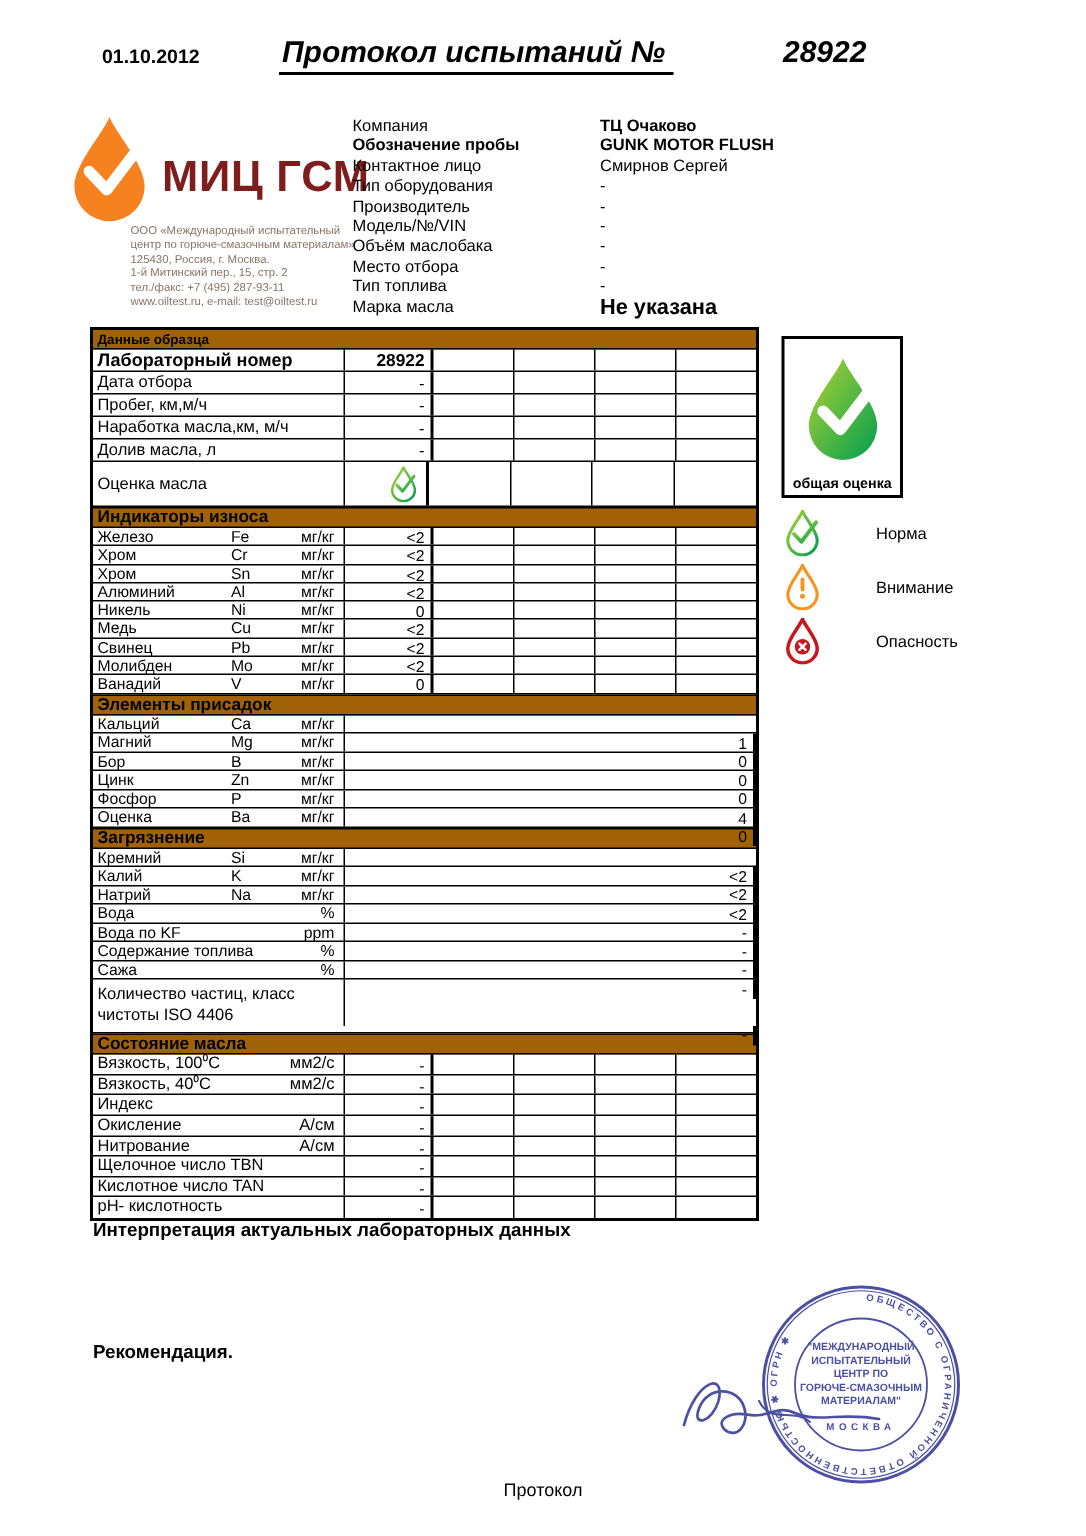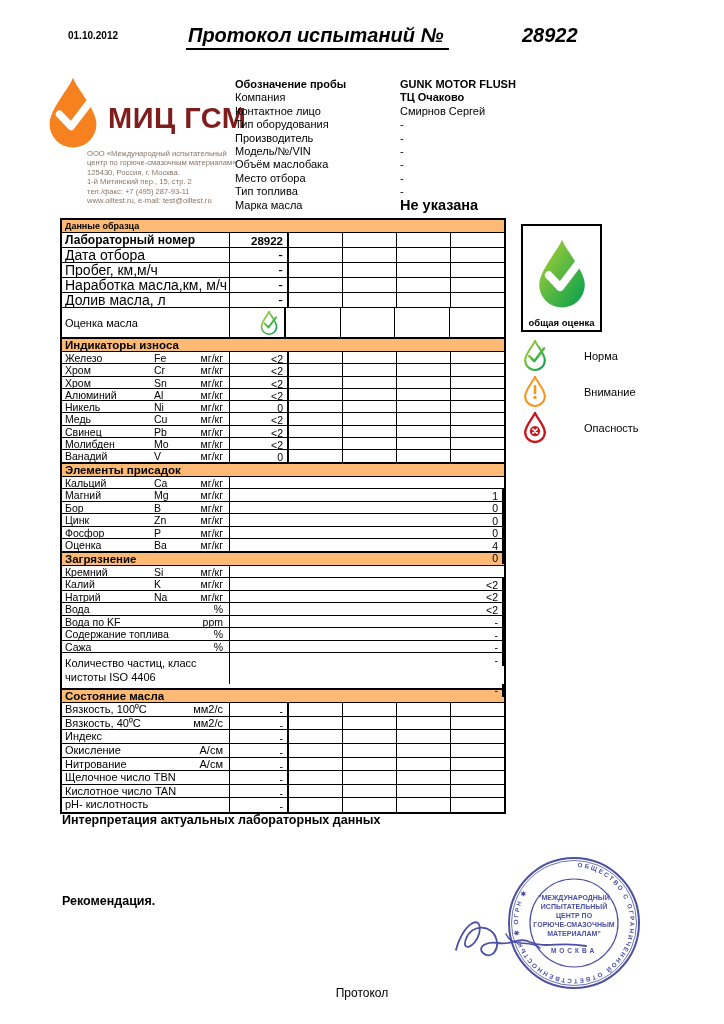--- a/index.html
+++ b/index.html
@@ -1,52 +1,52 @@
 <!DOCTYPE html>
 <html><head>
 <meta charset="utf-8">
 <style>
   * { margin:0; padding:0; box-sizing:border-box; }
   body { background:#e8e8e8; font-family:"Liberation Sans", sans-serif; }
   .page { position:relative; width:724px; height:1024px; background:#ffffff; color:#000; overflow:hidden; margin:0 auto; }
 
   
-  .hdr-date { position:absolute; left:68px; top:30px; font-size:10px; font-weight:bold; }
+  .hdr-date { position:absolute; left:68px; top:30px; font-size:13px; font-weight:bold; }
   .hdr-title { position:absolute; left:186px; top:24px; font-size:20px; font-weight:bold; font-style:italic; border-bottom:2.5px solid #000; padding:0 6px 1px 2px; }
   .hdr-num { position:absolute; left:522px; top:24px; font-size:20px; font-weight:bold; font-style:italic; }
 
   
   .logo-icon { position:absolute; left:42px; top:76px; }
   .logo-text { position:absolute; left:108px; top:102px; font-size:29px; font-weight:bold; color:#7f1d1d; letter-spacing:0.5px; }
   .addr { position:absolute; left:87px; top:149px; width:160px; font-size:7.6px; line-height:9.4px; color:#8a7566; }
 
   
   .sinfo { position:absolute; left:235px; top:78px; width:300px; }
   .sirow { display:flex; height:13.4px; font-size:11px; line-height:13px; }
   .silbl { width:165px; }
   .sival { flex:1; white-space:nowrap; }
   .b { font-weight:bold; }
   .lg { font-size:14.5px; }
 
   
   .tbl { position:absolute; left:60px; top:218px; width:446px; border:2px solid #000; background:#fff; }
-  .secbar { background:#fdba74; border-bottom:1px solid #000; border-top:1px solid #000; font-weight:bold; font-size:11.5px; line-height:13px; height:14px; padding-left:3px; }
+  .secbar { background:#a16207; border-bottom:1px solid #000; border-top:1px solid #000; font-weight:bold; font-size:11.5px; line-height:13px; height:14px; padding-left:3px; }
   .tbl > .secbar:first-child { border-top:none; height:13px; }
   .secbar.small { font-size:9px; line-height:12px; }
   .trow { display:flex; align-items:stretch; border-bottom:1px solid #000; }
   .trow:last-child { border-bottom:none; }
   .lbl { width:168px; border-right:1px solid #000; position:relative; font-size:10.5px; padding-left:3px; }
   .sym { position:absolute; left:92px; top:0; }
   .unit { position:absolute; right:6px; top:0; }
   .cell { flex:1; border-right:1px solid #000; position:relative; }
   .cell:last-child { border-right:none; }
   .c0 { text-align:right; padding-right:4px; border-right-width:2px; }
   .val { font-size:10.5px; }
 
-  .s0 { height:15px; line-height:14px; } .s0 .lbl, .s0 .val { font-size:14px; }
+  .s0 { height:15px; line-height:14px; } .s0 .lbl, .s0 .val { font-size:11px; }
   .s1 { height:12.3px; line-height:12px; }
   .s2, .s3 { height:12.5px; line-height:12px;flex-direction:column; }
   .s4 { height:13.6px; line-height:13px; } .s4 .lbl { font-size:11px; }
   .big .lbl { font-weight:bold; font-size:12px; }
   .big .val { font-weight:bold; font-size:11.5px; }
   .tall { height:30px;gap:24px; }
   .tall .lbl { display:flex; align-items:center; font-size:11px; }
   .tall .c0 { display:flex; align-items:center; justify-content:center; padding:0; }
   .tall2 { height:36px; }
   .tall2 .lbl { line-height:14px; padding-top:3px; font-size:11px; }
@@ -98,26 +98,26 @@
       <div>ООО «Международный испытательный</div>
       <div>центр по горюче-смазочным материалам»</div>
       <div>125430, Россия, г. Москва.</div>
       <div>1-й Митинский пер., 15, стр. 2</div>
       <div>тел./факс: +7 (495) 287-93-11</div>
       <div>www.oiltest.ru, e-mail: test@oiltest.ru</div>
     </div>
 
   <div class="sinfo" id="sinfo">
       <div class="sirow">
+        <div class="silbl">Компания</div>
+        <div class="sival b">ТЦ Очаково</div>
+      </div>
+      <div class="sirow">
         <div class="silbl b">Обозначение пробы</div>
         <div class="sival b">GUNK MOTOR FLUSH</div>
-      </div>
-      <div class="sirow">
-        <div class="silbl">Компания</div>
-        <div class="sival b">ТЦ Очаково</div>
       </div>
       <div class="sirow">
         <div class="silbl">Контактное лицо</div>
         <div class="sival">Смирнов Сергей</div>
       </div>
       <div class="sirow">
         <div class="silbl">Тип оборудования</div>
         <div class="sival">-</div>
       </div>
       <div class="sirow">

